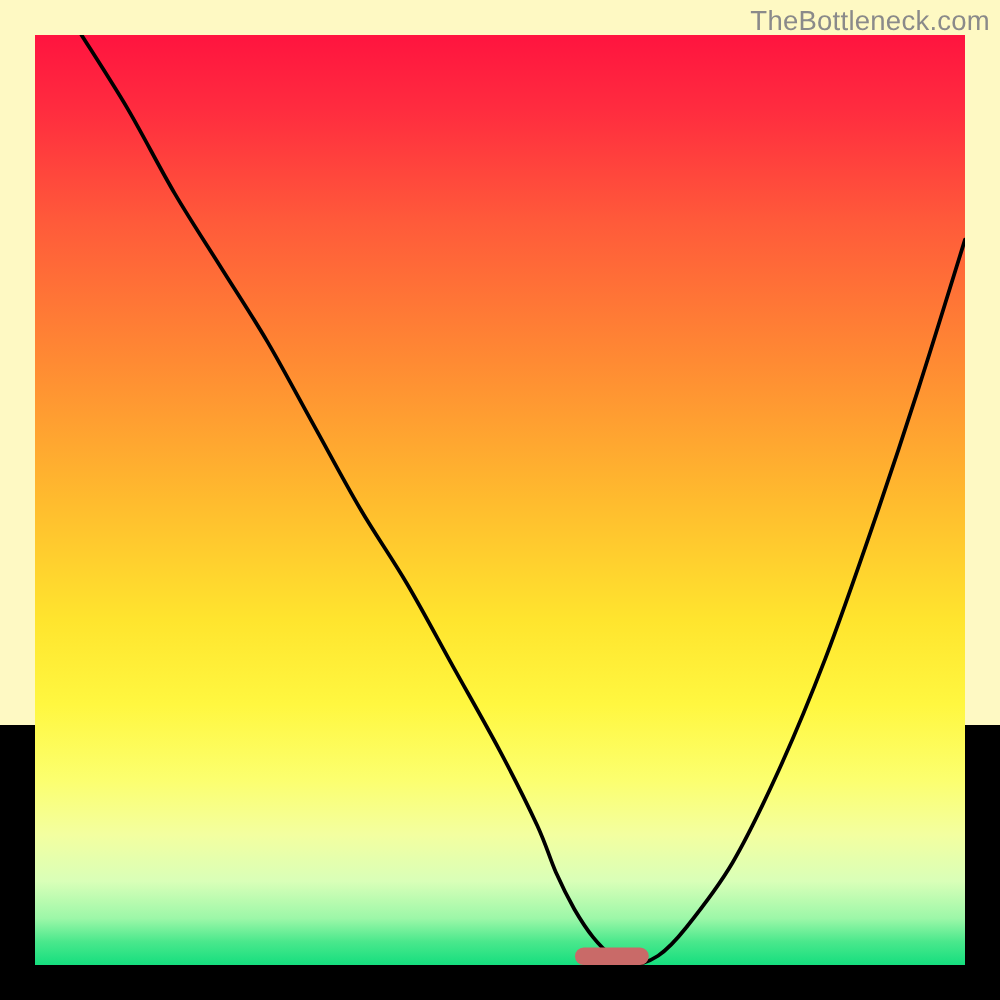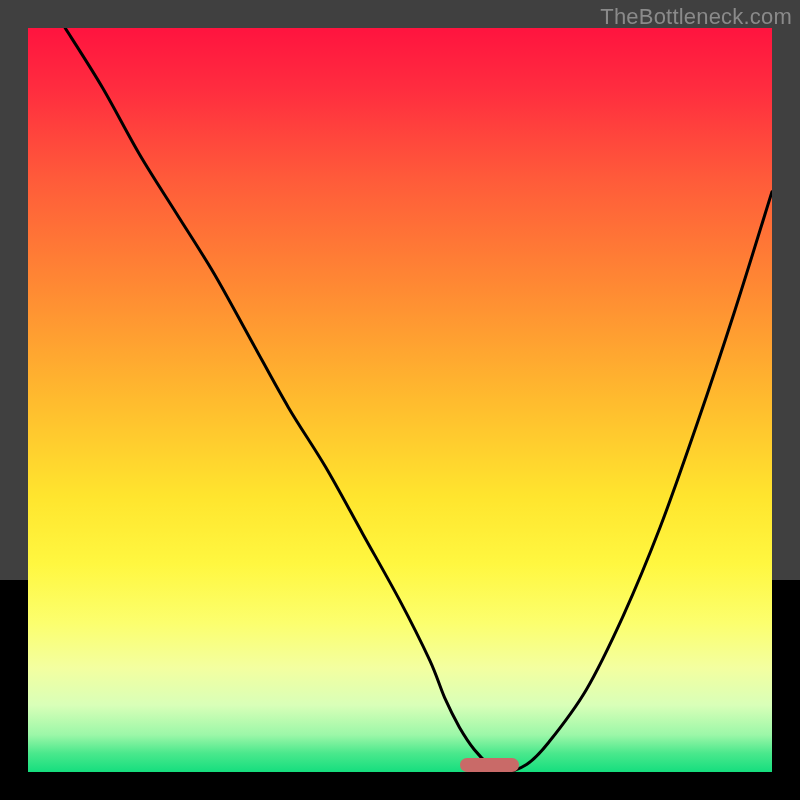--- a/index.html
+++ b/index.html
@@ -8,21 +8,21 @@
     width: 800px;
     height: 800px;
     background: #000;
     overflow: hidden;
     font-family: Arial, Helvetica, sans-serif;
   }
   .frame {
     position: relative;
     width: 800px;
     height: 580px;
-    background: #404040;
+    background: #fef9c3;
   }
   .plot-area {
     position: absolute;
     left: 28px;
     top: 28px;
     width: 744px;
     height: 744px;
     overflow: hidden;
   }
   .plot-area svg {

